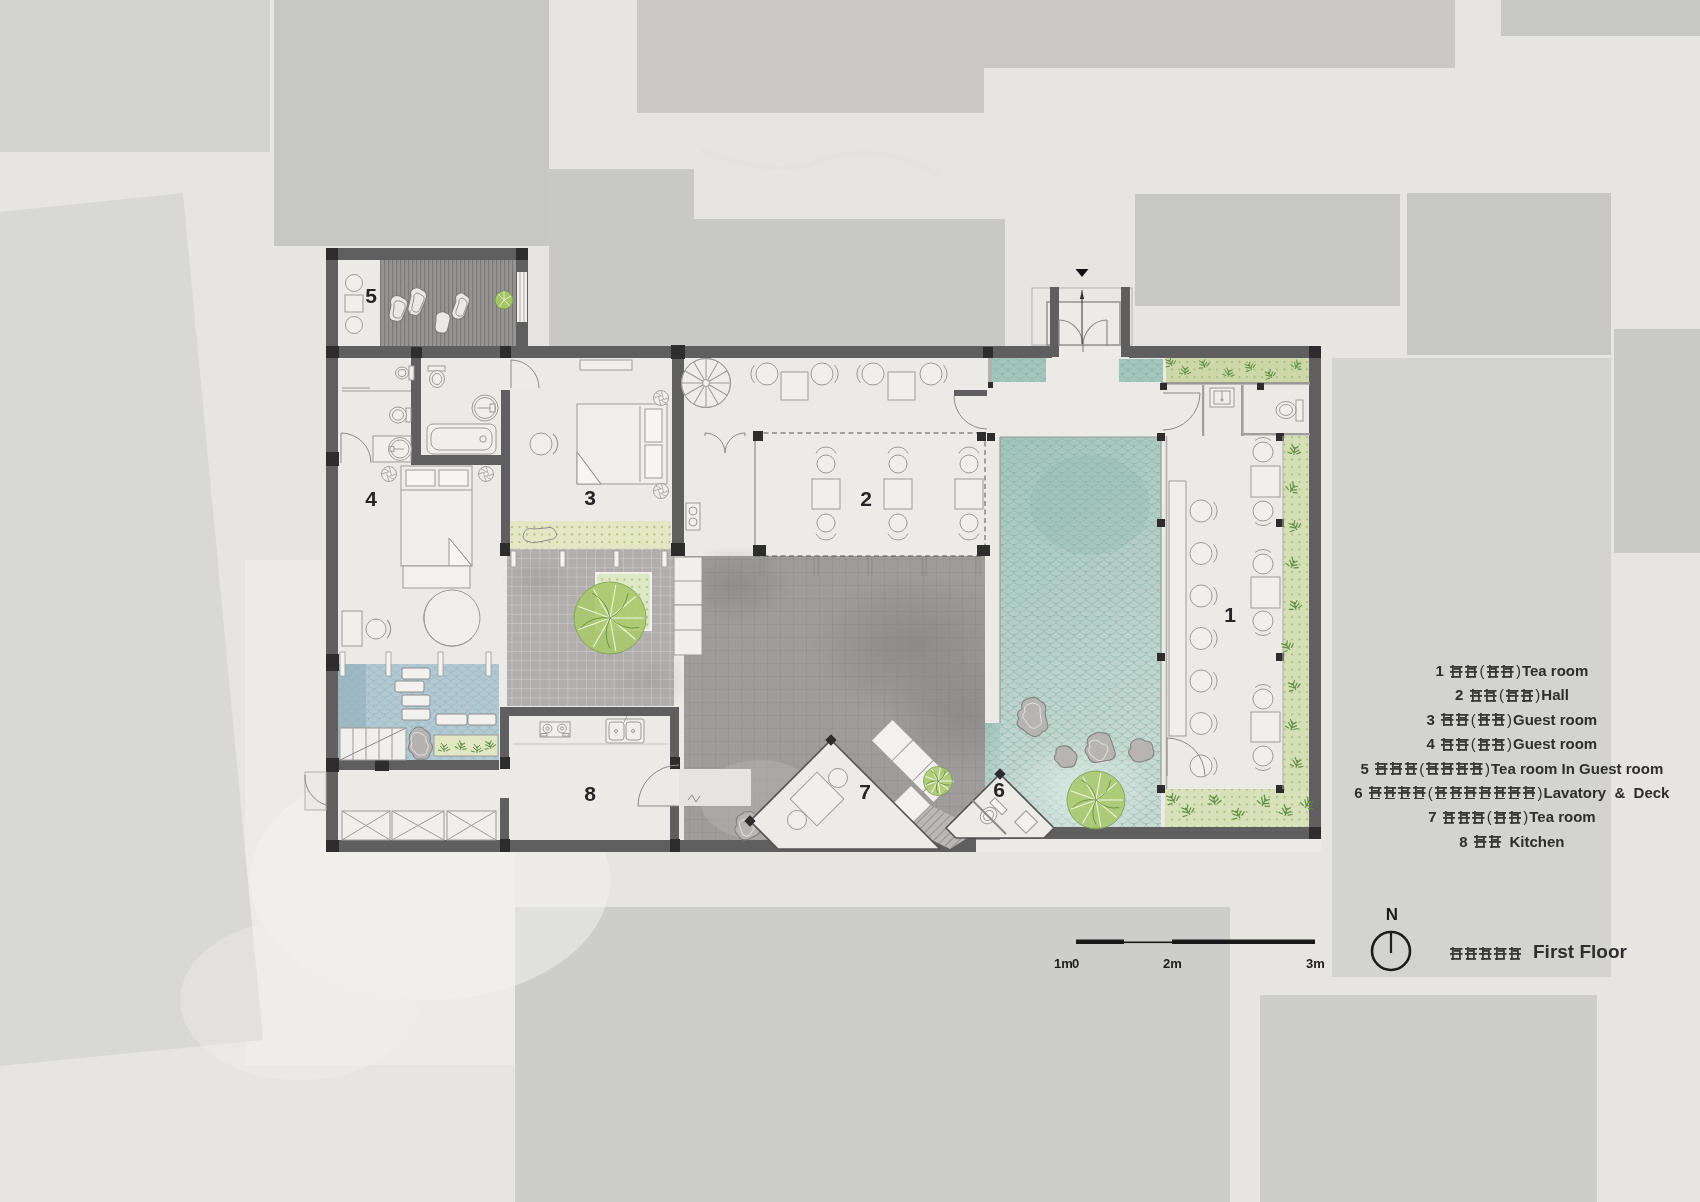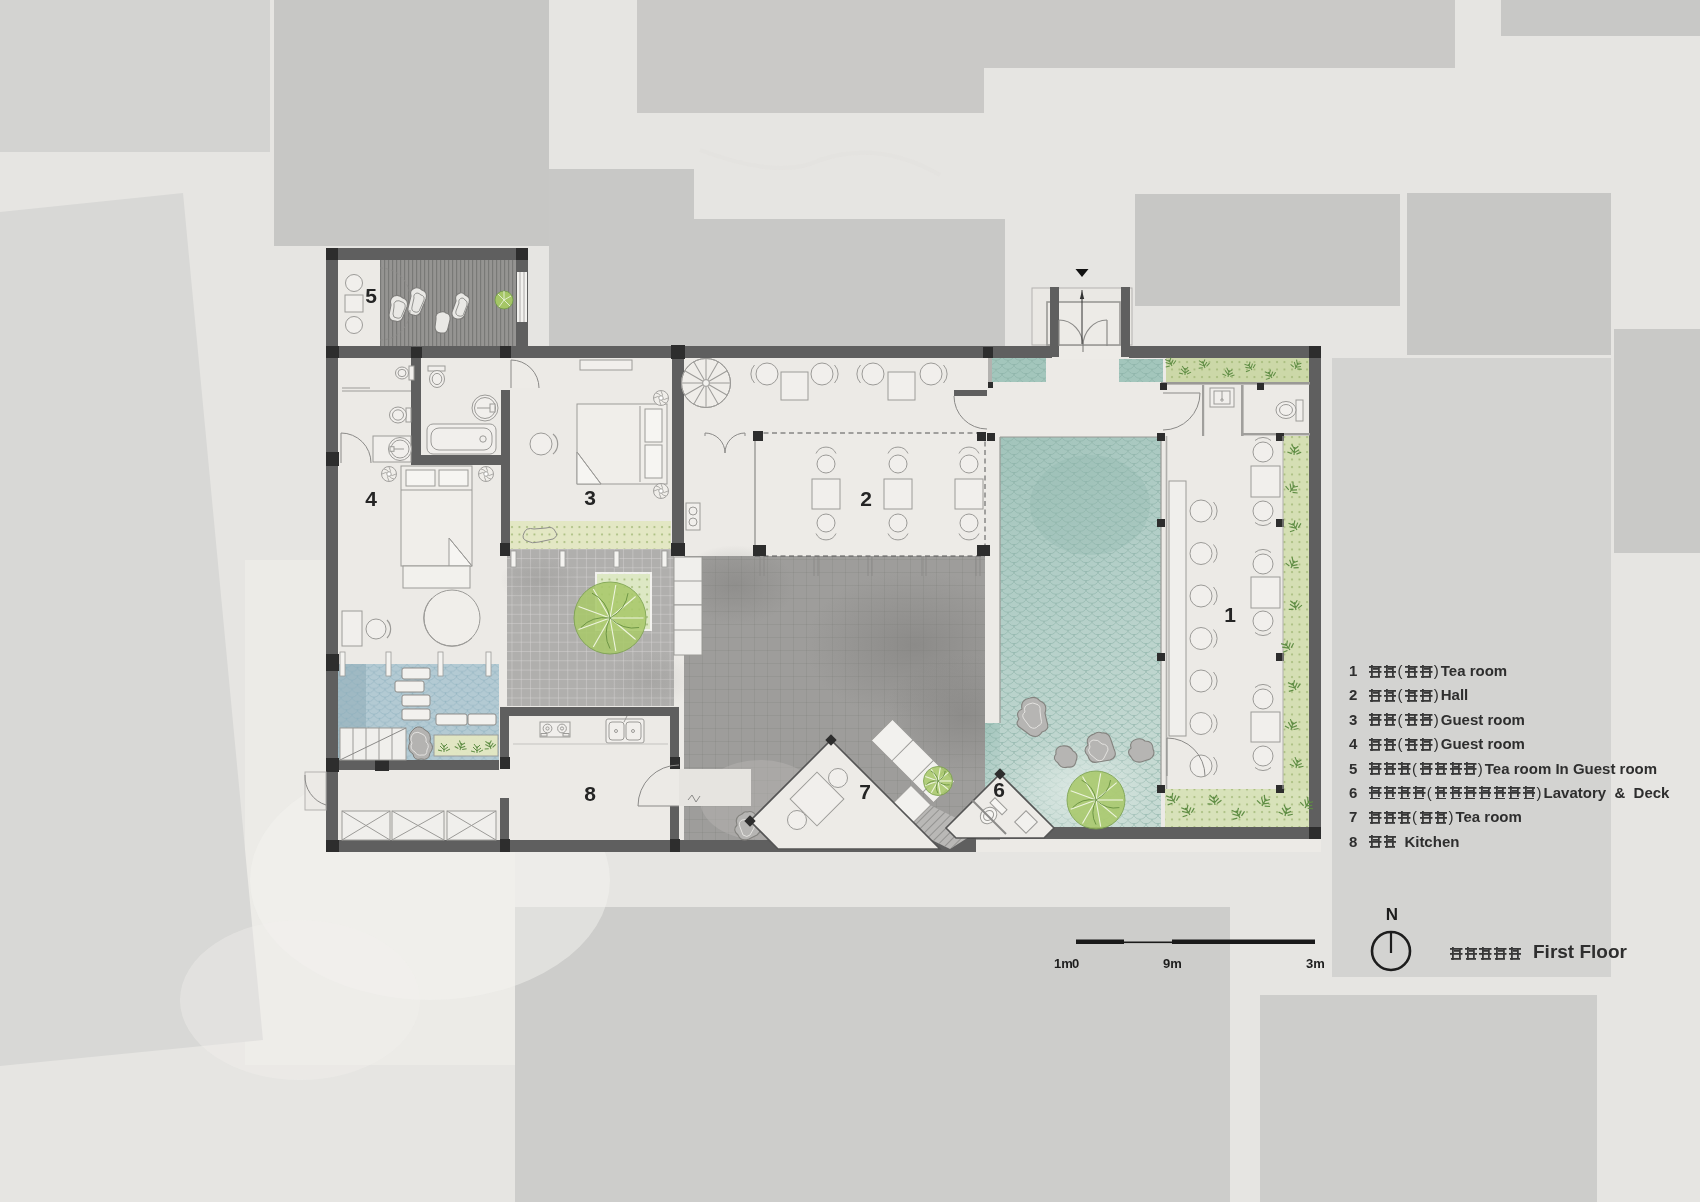--- a/index.html
+++ b/index.html
@@ -1,19 +1,19 @@
 <!DOCTYPE html>
 <html><head><meta charset="utf-8">
 <style>
 html,body{margin:0;padding:0;}
 body{width:1700px;height:1202px;overflow:hidden;background:#e6e5e2;font-family:"Liberation Sans",sans-serif;}
 #page{position:absolute;left:0;top:0;width:1700px;height:1202px;}
 .patch{position:absolute;}
 .leg{position:absolute;left:1349px;top:659px;font-size:15px;color:#2e2e2e;font-weight:700;}
-.lrow{height:24.4px;line-height:24.4px;white-space:nowrap;}
+.lrow{height:24.4px;line-height:24.4px;white-space:nowrap;text-align:center;}
 .lnum{display:inline-block;width:19px;}
 .c{display:inline-block;width:12.5px;height:13px;margin:0 1.1px;vertical-align:-1.5px;position:relative;
 background-image:linear-gradient(#383838,#383838),linear-gradient(#383838,#383838),linear-gradient(#383838,#383838),linear-gradient(#383838,#383838),linear-gradient(#383838,#383838),linear-gradient(#383838,#383838);
 background-repeat:no-repeat;
 background-size:12.5px 1.8px,12.5px 1.8px,10px 1.8px,1.8px 13px,1.8px 9px,5px 1.8px;
 background-position:0 1px,0 6px,1.2px 11.2px,2.1px 0,8.6px 2px,4px 3.6px;}
 .br{display:inline-block;width:7px;font-weight:400;}
 .ttl{position:absolute;left:1449px;top:941px;font-size:19px;color:#2e2e2e;font-weight:700;white-space:nowrap;}
 .sclab{position:absolute;top:956px;font-size:13px;font-weight:700;color:#1d1d1d;}
 .nlab{position:absolute;left:1382px;top:905px;font-size:17px;font-weight:700;color:#1d1d1d;width:20px;text-align:center;}
@@ -880,18 +880,18 @@
 <div class="lrow"><span class="lnum">3</span><span class="c"></span><span class="c"></span><span class="br">(</span><span class="c"></span><span class="c"></span><span class="br">)</span>Guest room</div>
 <div class="lrow"><span class="lnum">4</span><span class="c"></span><span class="c"></span><span class="br">(</span><span class="c"></span><span class="c"></span><span class="br">)</span>Guest room</div>
 <div class="lrow"><span class="lnum">5</span><span class="c"></span><span class="c"></span><span class="c"></span><span class="br">(</span><span class="c"></span><span class="c"></span><span class="c"></span><span class="c"></span><span class="br">)</span>Tea room In Guest room</div>
 <div class="lrow"><span class="lnum">6</span><span class="c"></span><span class="c"></span><span class="c"></span><span class="c"></span><span class="br">(</span><span class="c"></span><span class="c"></span><span class="c"></span><span class="c"></span><span class="c"></span><span class="c"></span><span class="c"></span><span class="br">)</span>Lavatory &nbsp;&amp;&nbsp; Deck</div>
 <div class="lrow"><span class="lnum">7</span><span class="c"></span><span class="c"></span><span class="c"></span><span class="br">(</span><span class="c"></span><span class="c"></span><span class="br">)</span>Tea room</div>
 <div class="lrow"><span class="lnum">8</span><span class="c"></span><span class="c"></span><span class="br">&nbsp;</span>Kitchen</div>
 </div>
 
 <div class="sclab" style="left:1072px;">0</div>
 <div class="sclab" style="left:1054px;">1m</div>
-<div class="sclab" style="left:1163px;">9m</div>
+<div class="sclab" style="left:1163px;">2m</div>
 <div class="sclab" style="left:1306px;">3m</div>
 
 <div class="nlab">N</div>
 
 <div class="ttl"><span class="c"></span><span class="c"></span><span class="c"></span><span class="c"></span><span class="c"></span>&nbsp;&nbsp;First Floor</div>
 </div>
 </body></html>

